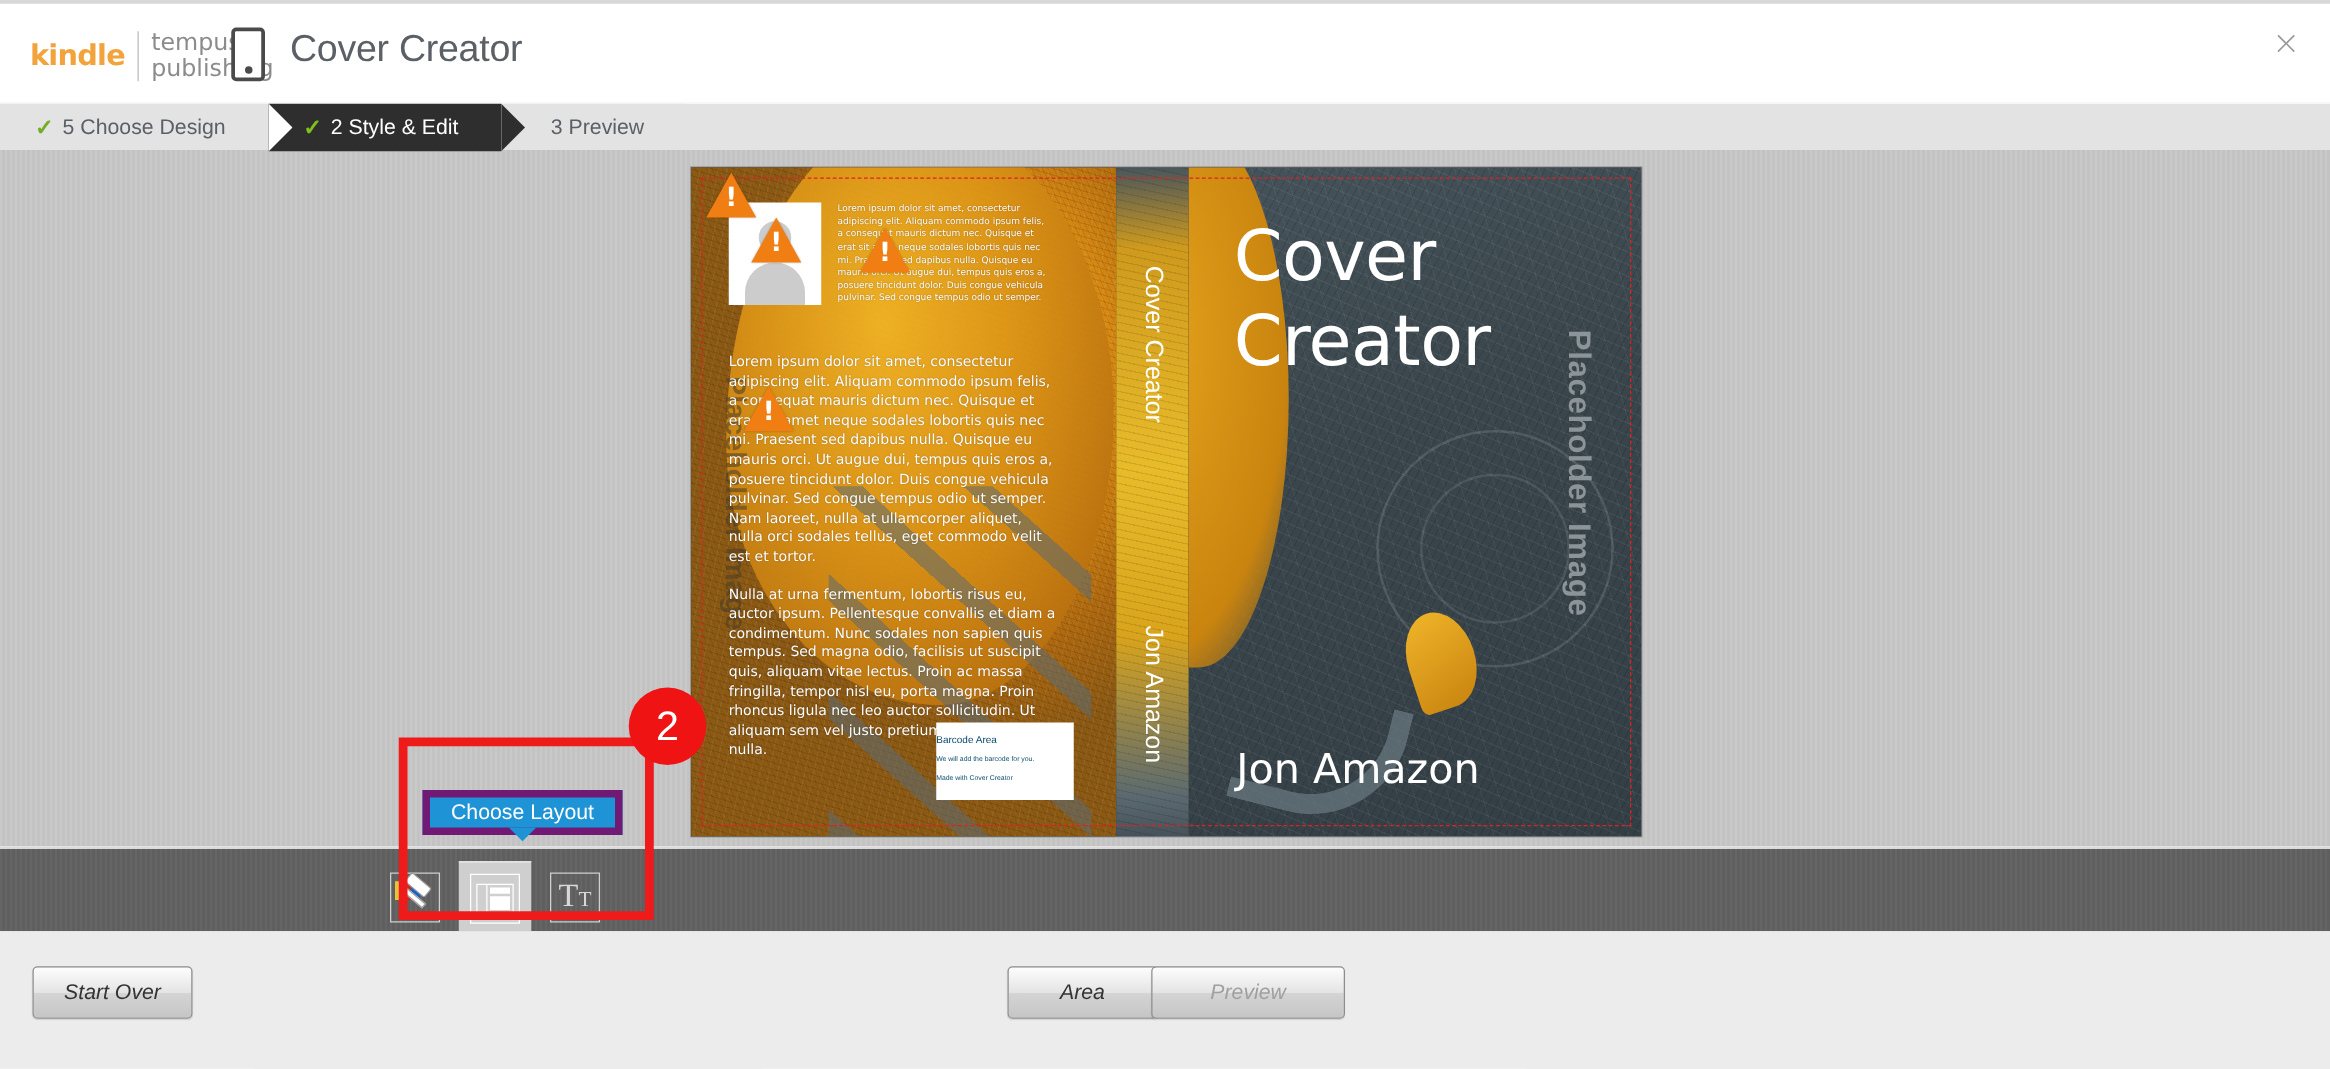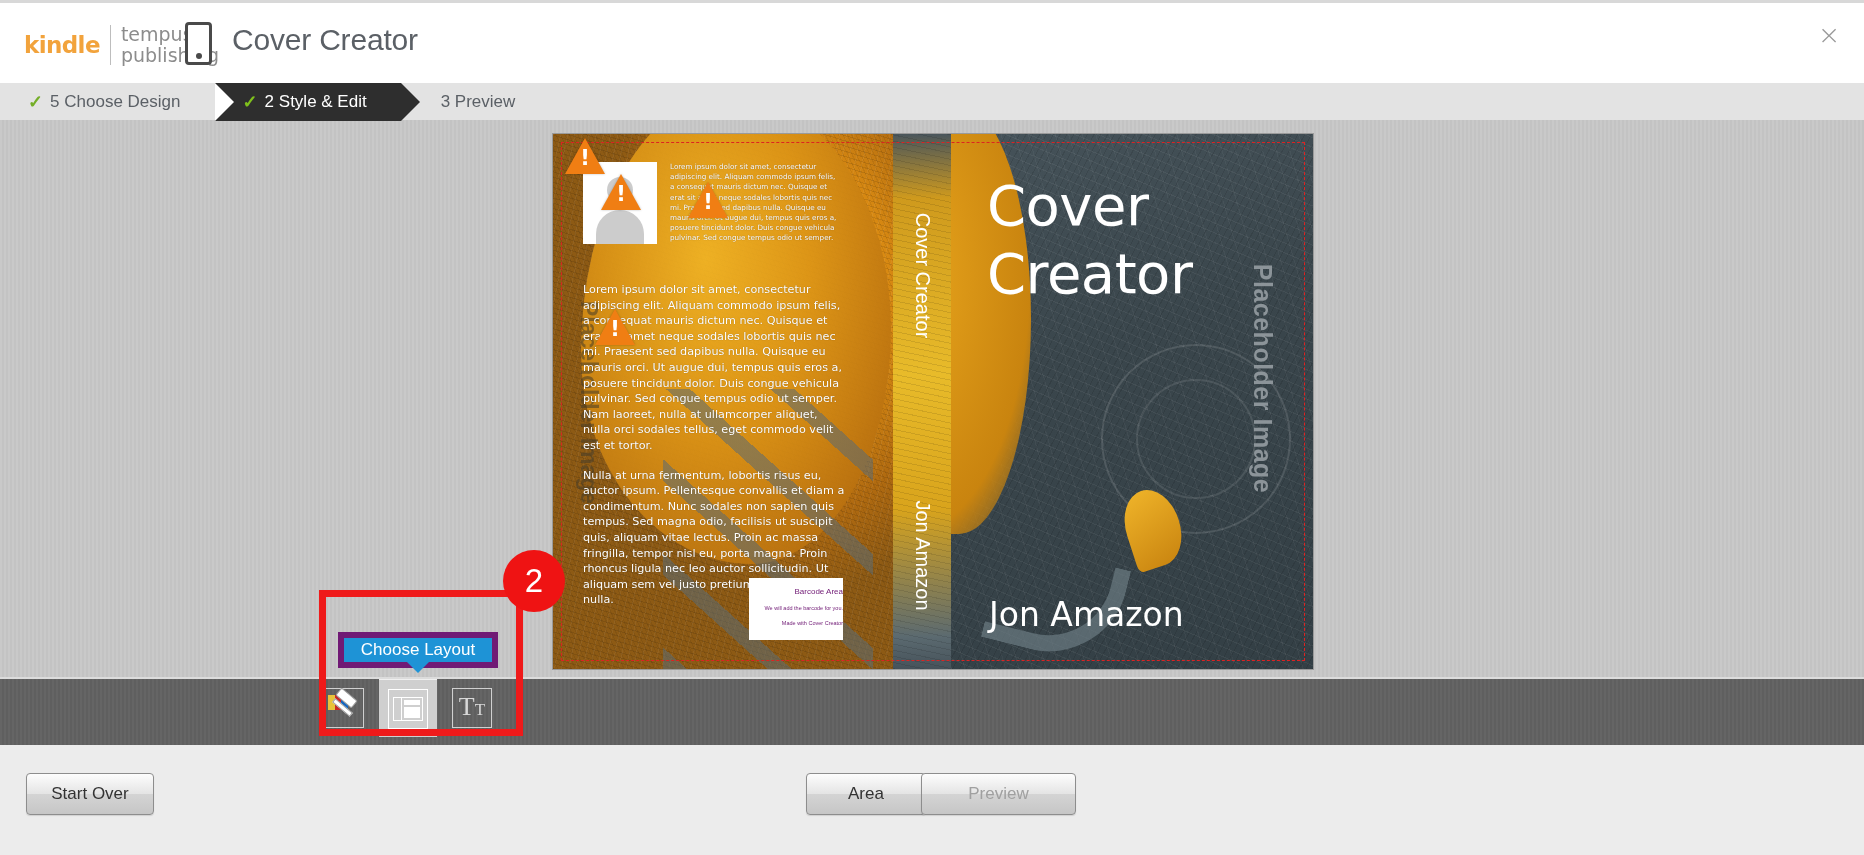--- a/index.html
+++ b/index.html
@@ -253,22 +253,22 @@
     color: #ffffff; font-size: 7.2px; line-height: 10.2px;
     font-family: "DejaVu Sans", sans-serif; text-shadow: 0 0 1px rgba(0,0,0,.4);
   }
   .bc-desc {
     position: absolute; left: 30px; top: 148px; width: 262px;
     color: #ffffff; font-size: 11.2px; line-height: 15.6px;
     font-family: "DejaVu Sans", sans-serif; text-shadow: 0 0 1px rgba(0,0,0,.4);
   }
   .bc-desc p + p { margin-top: 14px; }
   .barcode {
-    position: absolute; left: 196px; top: 444px; width: 94px; height: 62px;
-    background: #ffffff; color: #701a75; text-align: right;
+    position: absolute; left: 196px; top: 444px; width: 110px; height: 62px;
+    background: #ffffff; color: #0c4a6e; text-align: left;
   }
   .bc-t1 { font-size: 8px; margin-top: 9px; }
   .bc-t2 { font-size: 5.5px; margin-top: 9px; }
   .bc-t3 { font-size: 5.5px; margin-top: 9px; }
 
   
   .warn {
     position: absolute; width: 0; height: 0; z-index: 12;
   }
   .warn .tri {
@@ -287,21 +287,21 @@
   .warn-c { left: 135px; top: 48px; }
   .warn-d { left: 42px; top: 175px; }
 
   
   .bottom-bar {
     position: absolute; left: 0; top: 677px; width: 1864px; height: 68px;
     background: repeating-linear-gradient(90deg,#656565 0 2px,#5f5f5f 2px 4px);
     border-top: 2px solid #dcdcdc;
   }
   .tool-icons {
-    position: absolute; left: 312px; top: 0; height: 68px; display: flex; align-items: flex-start;
+    position: absolute; left: 300px; top: 0; height: 68px; display: flex; align-items: flex-end;
   }
   .ticon {
     width: 58px; height: 58px; margin: 0 3px;
     display: flex; align-items: center; justify-content: center;
     cursor: pointer; position: relative;
   }
   .ticon .frame {
     width: 40px; height: 40px; border: 1px solid #d0d0d0;
     display: flex; align-items: center; justify-content: center; position: relative;
   }
@@ -354,20 +354,21 @@
     position: absolute; left: 0; top: 745px; width: 1864px; height: 110px;
     background: #ececec;
   }
   .btn {
     position: absolute; height: 42px; min-width: 120px;
     background: linear-gradient(180deg,#fdfdfd 0%,#e4e4e4 50%,#d4d4d4 51%,#c6c6c6 100%);
     border: 1px solid #8d8d8d; border-radius: 4px;
     font-size: 17px; color: #333333; cursor: pointer;
     font-family: "Liberation Sans", sans-serif;
     box-shadow: 0 1px 1px rgba(0,0,0,.12);
+    font-style: italic;
   }
   .btn.disabled { color: #a0a0a0; cursor: default; }
   .btn-startover { left: 26px; top: 28px; width: 128px; }
   .btn-save { left: 806px; top: 28px; width: 92px; }
   .btn-preview { left: 921px; top: 28px; width: 155px; }
 </style>
 </head>
 <body>
 
 <div class="app-header">

